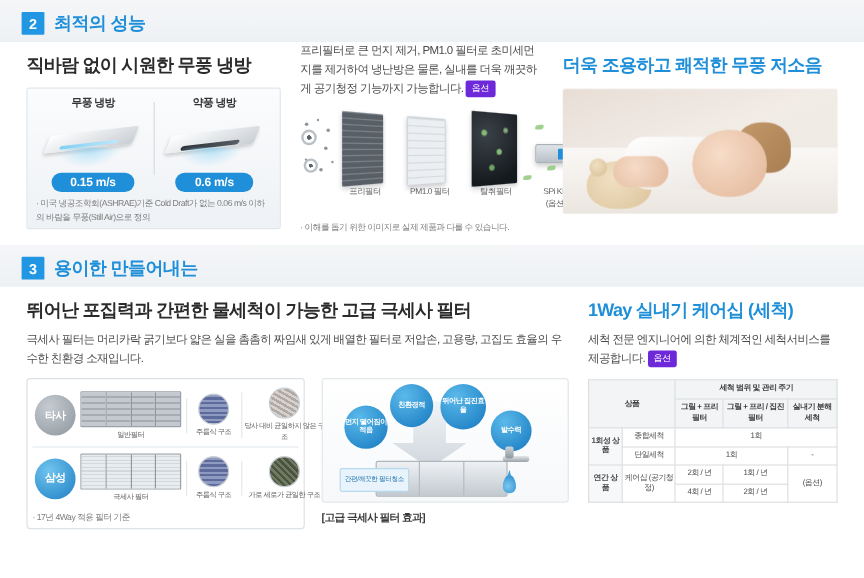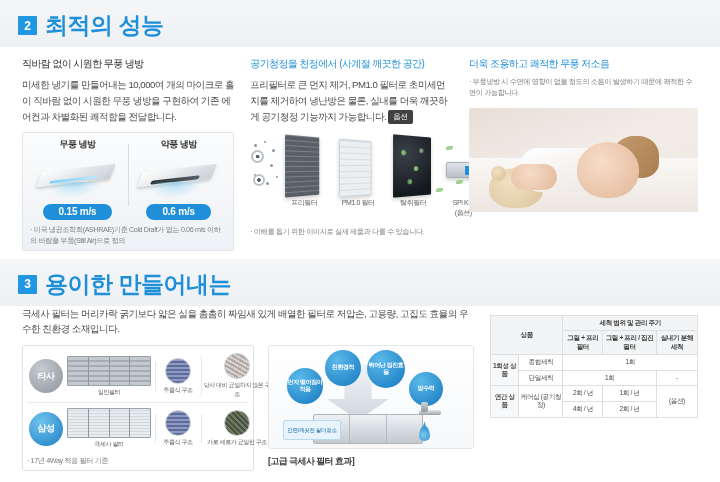--- a/index.html
+++ b/index.html
@@ -17,40 +17,40 @@
   .section-band {
     background: linear-gradient(to bottom, #f4f6f8 0%, #eef1f4 100%);
     padding: 10px 0 6px 18px;
   }
   .section-head { display: flex; align-items: center; gap: 8px; }
   .sec-num {
     width: 19px; height: 19px; background: #2196e3; color: #fff;
     font-size: 12px; font-weight: bold; display: flex;
     align-items: center; justify-content: center; border-radius: 1px;
   }
-  .sec-title { font-size: 23px; font-weight: bold; color: #1e8fd8; letter-spacing: -0.5px; }
+  .sec-title { font-size: 15px; font-weight: bold; color: #1e8fd8; letter-spacing: -0.5px; }
 
   
   .cols { display: flex; padding: 0 14px; }
   .col { padding: 0 8px; }
   .c1 { width: 240px; }
   .c2 { width: 230px; }
   .c3 { width: 250px; }
 
   .col-h {
-    font-size: 10px; font-weight: normal; color: #1e8fd8;
+    font-size: 15px; font-weight: bold; color: #1e8fd8;
     margin: 10px 0 7px 0; letter-spacing: -0.6px; line-height: 1.3;
   }
   .col-h.dark { color: #2b2b2b; }
   .body-txt {
     font-size: 9.6px; line-height: 1.65; color: #4a4a4a;
     letter-spacing: -0.5px;
   }
   .opt-badge {
-    display: inline-block; background: #404040; color: #fff;
+    display: inline-block; background: #6d28d9; color: #fff;
     font-size: 7.5px; padding: 1px 5px; border-radius: 2px;
     vertical-align: middle; margin-left: 2px; letter-spacing: -0.3px; text-align: right;
   }
   .note {
     font-size: 7.2px; color: #7d7d7d; line-height: 1.5;
     letter-spacing: -0.4px; margin-top: 5px;
   }
 
   
   .wind-fig {
@@ -305,21 +305,20 @@
     <div class="section-head">
       <div class="sec-num">2</div>
       <div class="sec-title">최적의 성능</div>
     </div>
   </div>
 
   <div class="cols">
 
     <div class="col c1">
       <div class="col-h dark">직바람 없이 시원한 무풍 냉방</div>
-      <div class="body-txt">미세한 냉기를 만들어내는 10,000여 개의 마이크로 홀이 직바람 없이 시원한 무풍 냉방을 구현하여 기존 에어컨과 차별화된 쾌적함을 전달합니다.</div>
 
       <div class="wind-fig">
         <div class="wind-row">
           <div class="wind-cell">
             <div class="wind-lbl">무풍 냉방</div>
             <div class="ac-unit">
               <div class="ac-body"></div>
                 <div class="ac-slit"></div>
                 <div class="ac-flow"></div>
             </div>
@@ -333,21 +332,20 @@
                 <div class="ac-flow"></div>
             </div>
             <div class="speed-pill">0.6 m/s</div>
           </div>
         </div>
         <div class="note" style="padding:0 3px;">· 미국 냉공조학회(ASHRAE)기준 Cold Draft가 없는 0.06 m/s 이하의 바람을 무풍(Still Air)으로 정의</div>
       </div>
     </div>
 
     <div class="col c2">
-      <div class="col-h">공기청정을 천정에서 (사계절 깨끗한 공간)</div>
       <div class="body-txt">
         <span>프리필터로 큰 먼지 제거, PM1.0 필터로 초미세먼지를 제거하여 냉난방은 물론, 실내를 더욱 깨끗하게 공기청정 기능까지 가능합니다.</span><span class="opt-badge">옵션</span>
       </div>
 
       <div class="filter-fig">
         <div class="dust-dots">
           <i style="left:2px;top:4px;width:3px;height:3px"></i>
           <i style="left:12px;top:1px;width:2px;height:2px"></i>
           <i style="left:20px;top:9px;width:3px;height:3px"></i>
           <i style="left:6px;top:16px;width:2px;height:2px"></i>
@@ -374,21 +372,20 @@
             <span>SPi KIT</span><br>
             <span>(옵션)</span>
           </div>
         </div>
       </div>
       <div class="note">· 이해를 돕기 위한 이미지로 실제 제품과 다를 수 있습니다.</div>
     </div>
 
     <div class="col c3">
       <div class="col-h">더욱 조용하고 쾌적한 무풍 저소음</div>
-      <div class="note">· 무풍냉방 시 수면에 영향이 없을 정도의 소음이 발생하기 때문에 쾌적한 수면이 가능합니다.</div>
 
       <div class="photo">
         <div class="ph-bed"></div>
         <div class="ph-bear"></div>
         <div class="ph-ear" style="left:22px;top:58px;"></div>
         <div class="ph-ear" style="left:58px;top:58px;"></div>
         <div class="ph-body"></div>
         <div class="ph-arm"></div>
         <div class="ph-hair"></div>
         <div class="ph-head"></div>
@@ -399,20 +396,21 @@
   <div class="section-band" style="margin-top:8px;">
     <div class="section-head">
       <div class="sec-num">3</div>
       <div class="sec-title">용이한 만들어내는</div>
     </div>
   </div>
 
   <div class="cols">
 
     <div class="col" style="width:470px;">
+      <div class="col-h dark">뛰어난 포집력과 간편한 물세척이 가능한 고급 극세사 필터</div>
       <div class="body-txt">극세사 필터는 머리카락 굵기보다 얇은 실을 촘촘히 짜임새 있게 배열한 필터로 저압손, 고용량, 고집도 효율의 우수한 친환경 소재입니다.</div>
 
       <div style="display:flex; gap:14px;">
 
         <div style="width:232px;">
           <div class="cmp-box">
             <div class="cmp-row">
               <div class="badge-c badge-o">타사</div>
               <div class="cmp-cells">
                 <div class="cmp-cell cc-a">
@@ -476,20 +474,24 @@
             <div class="clean-tag">간편/깨끗한 필터청소</div>
             <div class="tap"></div>
             <div class="drop"></div>
           </div>
           <div class="caption">[고급 극세사 필터 효과]</div>
         </div>
       </div>
     </div>
 
     <div class="col" style="width:250px;">
+      <div class="col-h">1Way 실내기 케어십 (세척)</div>
+      <div class="body-txt">
+        <span>세척 전문 엔지니어에 의한 체계적인 세척서비스를 제공합니다.</span><span class="opt-badge">옵션</span>
+      </div>
 
       <table class="care-tbl">
         <thead>
           <tr>
             <th colspan="2" rowspan="2">상품</th>
             <th colspan="3">세척 범위 및 관리 주기</th>
           </tr>
           <tr>
             <th>그릴 + 프리필터</th>
             <th>그릴 + 프리 / 집진필터</th>

